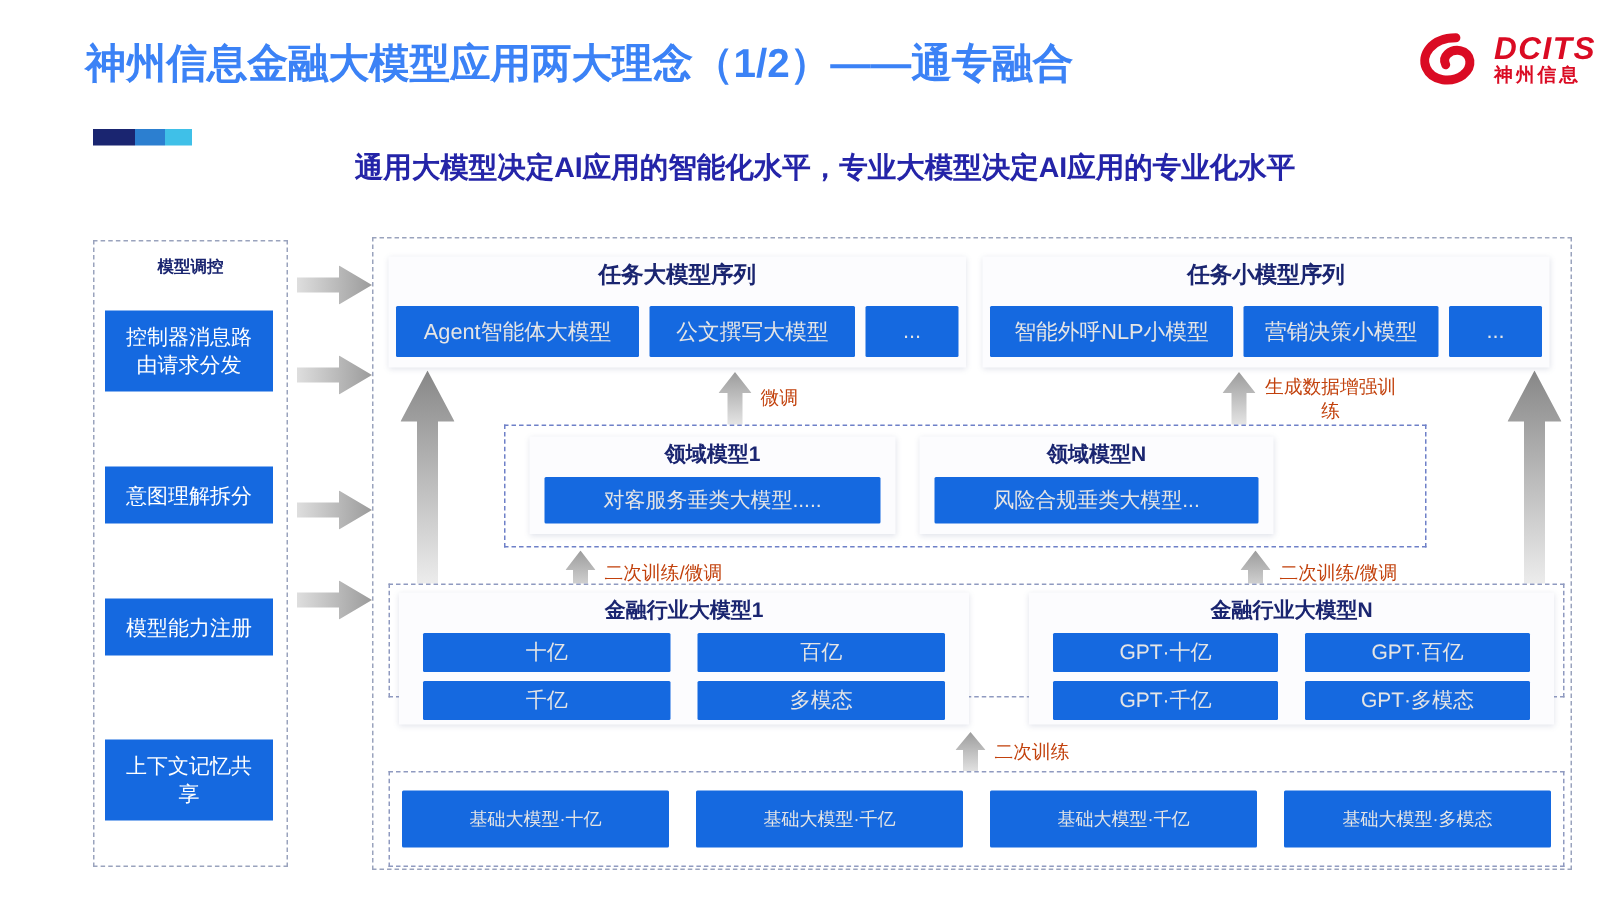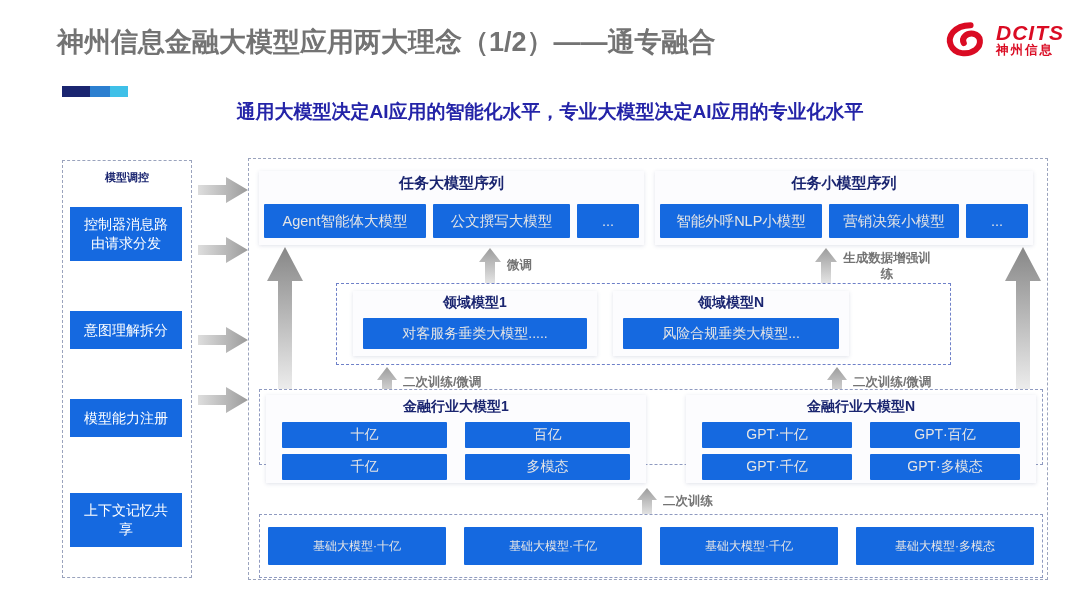--- a/index.html
+++ b/index.html
@@ -3,21 +3,21 @@
 <meta charset="utf-8">
 <style>
   html,body{margin:0;padding:0;background:#ffffff;}
   .stage{
     position:relative;width:1080px;height:608px;background:#ffffff;overflow:hidden;
     font-family:"Liberation Sans","DejaVu Sans",sans-serif;
   }
   
   .page-title{
     position:absolute;left:57px;top:24px;font-size:27px;font-weight:bold;
-    color:#737373;white-space:nowrap;
+    color:#3b82f6;white-space:nowrap;
   }
   .logo{position:absolute;right:16px;top:20px;display:flex;align-items:center;gap:6px;}
   .logo-text{display:flex;flex-direction:column;line-height:1.05;}
   .logo-name{color:#da0b23;font-weight:bold;font-style:italic;font-size:21px;letter-spacing:1px;}
   .logo-sub{color:#da0b23;font-size:12.5px;font-weight:bold;letter-spacing:2px;}
   .accent-bar{position:absolute;left:62px;top:86px;height:11px;display:flex;}
   .accent-bar span{display:block;height:100%;}
   .acc1{width:28px;background:#1a2570;}
   .acc2{width:20px;background:#2c7fd0;}
   .acc3{width:18px;background:#3fc0e8;}
@@ -90,21 +90,21 @@
   .fgrid .bluebox{height:26px;}
   
   .base{
     position:absolute;left:10px;top:355px;width:784px;height:64px;
     border:1.6px dashed #8f9ac0;box-sizing:border-box;background:#fff;
     display:flex;align-items:center;justify-content:space-between;padding:0 8px;
   }
   .base .bluebox{width:178px;height:38px;font-size:12px;}
   
   .note{
-    position:absolute;color:#737373;font-size:12.5px;font-weight:bold;line-height:1.25;
+    position:absolute;color:#c2410c;font-size:12.5px;font-weight:normal;line-height:1.25;
   }
   .note-c{text-align:center;}
   .up-big{position:absolute;width:36px;height:146px;top:88px;}
   .ub-l{left:18px;}
   .ub-r{left:756px;}
   .up-sm{position:absolute;}
   .hidden-defs{position:absolute;width:0;height:0;}
 </style>
 </head>
 <body>

